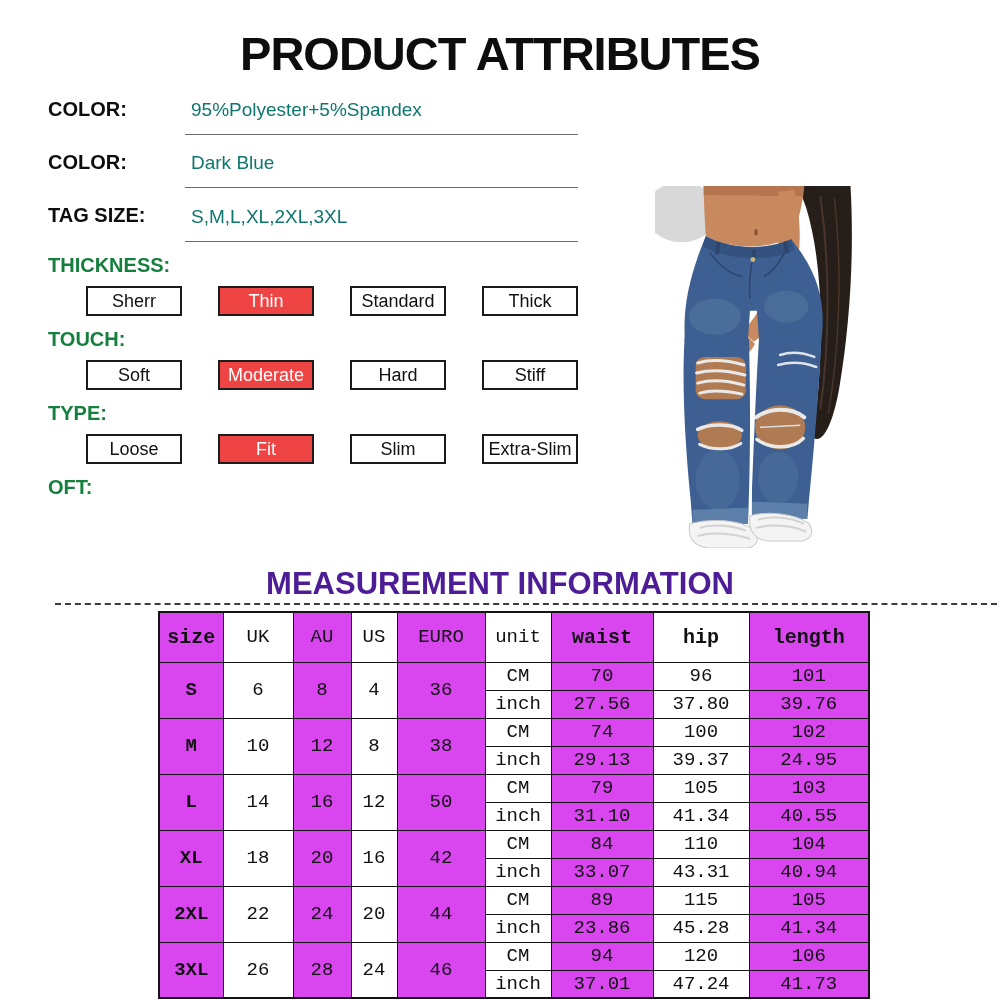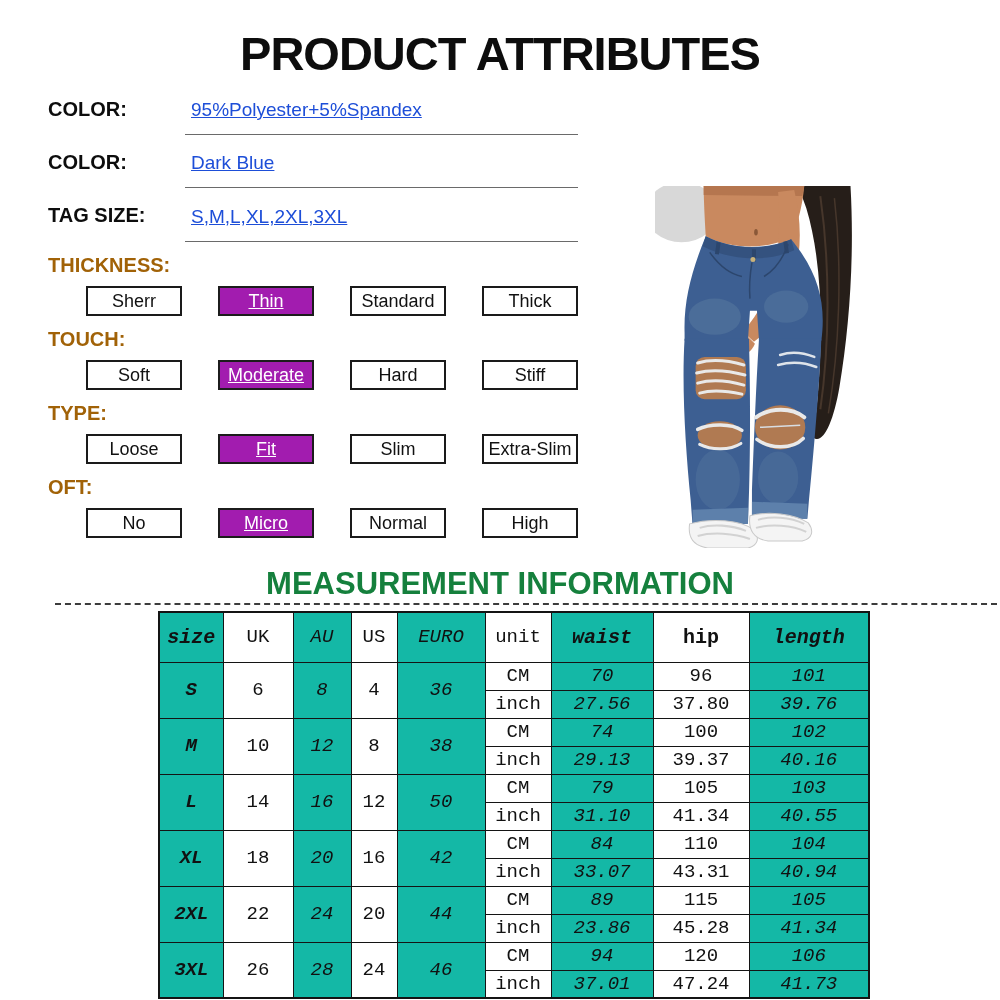--- a/index.html
+++ b/index.html
@@ -3,44 +3,44 @@
 <meta charset="utf-8">
 <style>
   html,body{margin:0;padding:0;background:#fff;}
   #canvas{position:relative;width:1000px;height:1000px;background:#ffffff;overflow:hidden;
           font-family:"Liberation Sans",sans-serif;color:#111;}
 
   .page-title{position:absolute;top:26px;left:0;width:1000px;text-align:center;
               font-size:47px;font-weight:bold;letter-spacing:-1px;color:#0d0d0d;}
 
   .spec-label{position:absolute;left:48px;font-size:20px;font-weight:bold;color:#0d0d0d;white-space:nowrap;}
-  .spec-value{position:absolute;left:191px;font-size:19px;color:#1d4ed8;white-space:nowrap;text-decoration:underline;}
+  .spec-value{position:absolute;left:191px;font-size:19px;color:#0f766e;white-space:nowrap;}
   .spec-underline{position:absolute;left:185px;width:393px;height:0;border-top:1px solid #6a6a6a;}
 
-  .attr-label{position:absolute;left:48px;font-size:20px;font-weight:bold;color:#a16207;}
+  .attr-label{position:absolute;left:48px;font-size:20px;font-weight:bold;color:#15803d;}
   .chip-row{position:absolute;left:50px;width:528px;display:flex;justify-content:space-between;}
   .chip{width:113px;height:26px;border:2px solid #1a1a1a;background:#ffffff;color:#111;
         font-size:18px;line-height:26px;text-align:center;white-space:nowrap;overflow:visible;margin-left:36px;}
-  .chip.sel{background:#a21caf;border-color:#1c1c1c;color:#ffffff;text-decoration:underline;}
+  .chip.sel{background:#ef4444;border-color:#1c1c1c;color:#ffffff;}
 
   .measure-title{position:absolute;top:566px;left:0;width:1000px;text-align:center;
-                 font-size:31px;font-weight:bold;color:#15803d;}
+                 font-size:31px;font-weight:bold;color:#4c1d95;}
   .dashed-divider{position:absolute;top:603px;left:55px;width:942px;height:0;
                   border-top:2px dashed #3c3c3c;}
 
   .photo{position:absolute;top:186px;left:655px;width:210px;height:362px;}
 
   table.sz-table{position:absolute;top:611px;left:158px;border-collapse:collapse;
                  table-layout:fixed;border:2px solid #141414;}
   .sz-table th,.sz-table td{border:1px solid #141414;padding:0;text-align:center;vertical-align:middle;
                  font-family:"Liberation Mono",monospace;font-size:19px;font-weight:normal;color:#111;
                  overflow:hidden;white-space:nowrap;}
   .sz-table tr.hdr{height:50px;}
   .sz-table tr.sub{height:28px;}
-  .sz-table .g{background:#14b8a6;font-style:italic;}
+  .sz-table .g{background:#d946ef;}
   .sz-table .b{font-weight:bold;}
   .sz-table th.b{font-size:20px;}
 </style>
 </head>
 <body>
 
 <div id="canvas">
 
   <div class="page-title">PRODUCT ATTRIBUTES</div>
 
@@ -78,26 +78,20 @@
 
   <div class="attr-label" style="top:402px">TYPE:</div>
   <div class="chip-row" style="top:434px">
     <div class="chip">Loose</div>
     <div class="chip sel">Fit</div>
     <div class="chip">Slim</div>
     <div class="chip">Extra-Slim</div>
   </div>
 
   <div class="attr-label" style="top:476px">OFT:</div>
-  <div class="chip-row" style="top:508px">
-    <div class="chip">No</div>
-    <div class="chip sel">Micro</div>
-    <div class="chip">Normal</div>
-    <div class="chip">High</div>
-  </div>
 
   <svg class="photo" viewBox="0 0 200 360" aria-hidden="true">
     <ellipse cx="22" cy="26" rx="36" ry="30" fill="#d8d8d8"></ellipse>
     <path d="M138,0 L190,0 C194,70 189,140 179,200 C173,236 162,258 153,250 C162,180 166,88 146,22 Z" fill="#261e19"></path>
     <path d="M160,10 C170,80 169,160 160,222" stroke="#46362b" stroke-width="2" fill="none"></path>
     <path d="M174,12 C182,82 179,162 168,226" stroke="#46362b" stroke-width="1.5" fill="none"></path>
     <path d="M44,0 L144,0 C142,22 137,40 130,52 C100,65 66,61 46,50 C45,32 44,15 44,0 Z" fill="#c9895f"></path>
     <path d="M44,0 L144,0 L142,10 L44,9 Z" fill="#b5764f"></path>
     <ellipse cx="96" cy="46" rx="1.8" ry="3.2" fill="#8a5838"></ellipse>
     <path d="M134,4 C144,44 140,84 126,114 C118,132 106,146 94,155 L83,145 C97,129 109,109 115,86 C119,62 120,30 118,6 Z" fill="#c9895f"></path>
@@ -206,21 +200,21 @@
           <td class="g" rowspan="2">38</td>
           <td class="">CM</td>
           <td class="g">74</td>
           <td class="">100</td>
           <td class="g">102</td>
         </tr>
         <tr class="sub">
           <td class="">inch</td>
           <td class="g">29.13</td>
           <td class="">39.37</td>
-          <td class="g">40.16</td>
+          <td class="g">24.95</td>
         </tr>
         <tr class="sub">
           <td class="g b" rowspan="2">L</td>
           <td class="" rowspan="2">14</td>
           <td class="g" rowspan="2">16</td>
           <td class="" rowspan="2">12</td>
           <td class="g" rowspan="2">50</td>
           <td class="">CM</td>
           <td class="g">79</td>
           <td class="">105</td>

